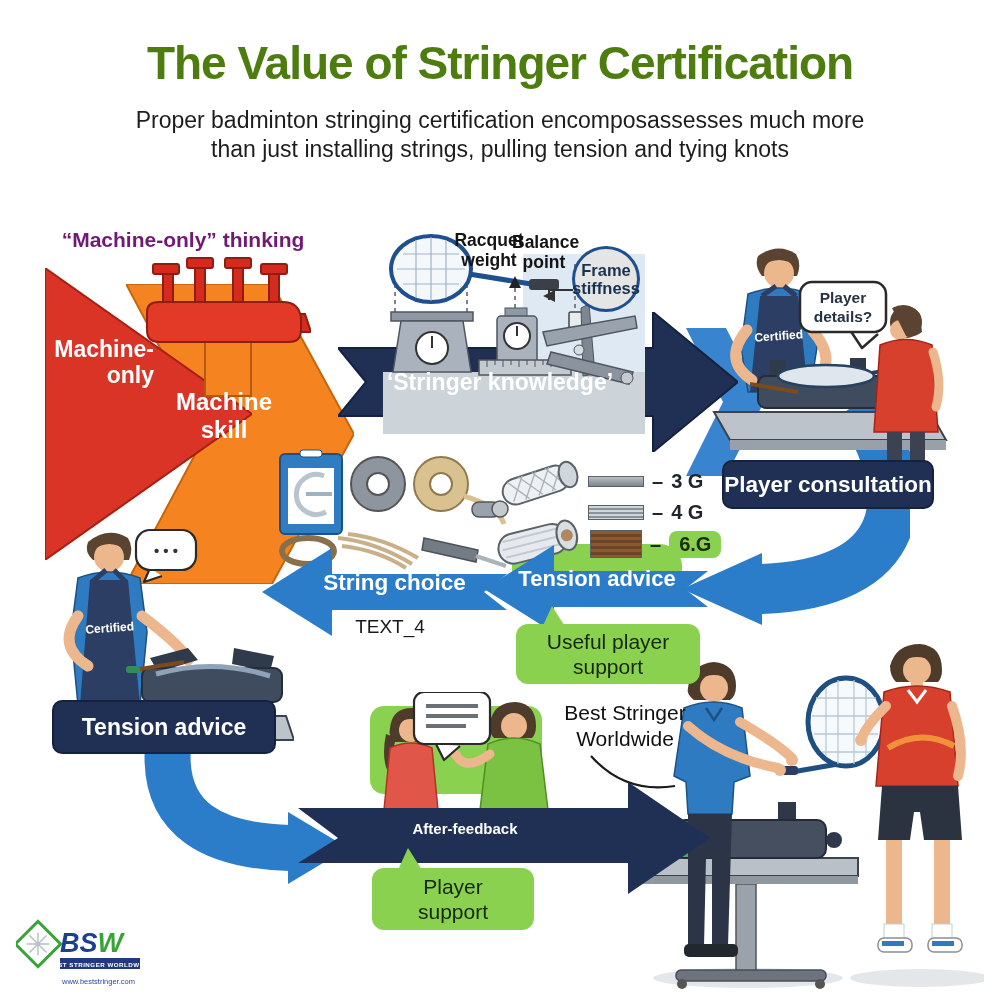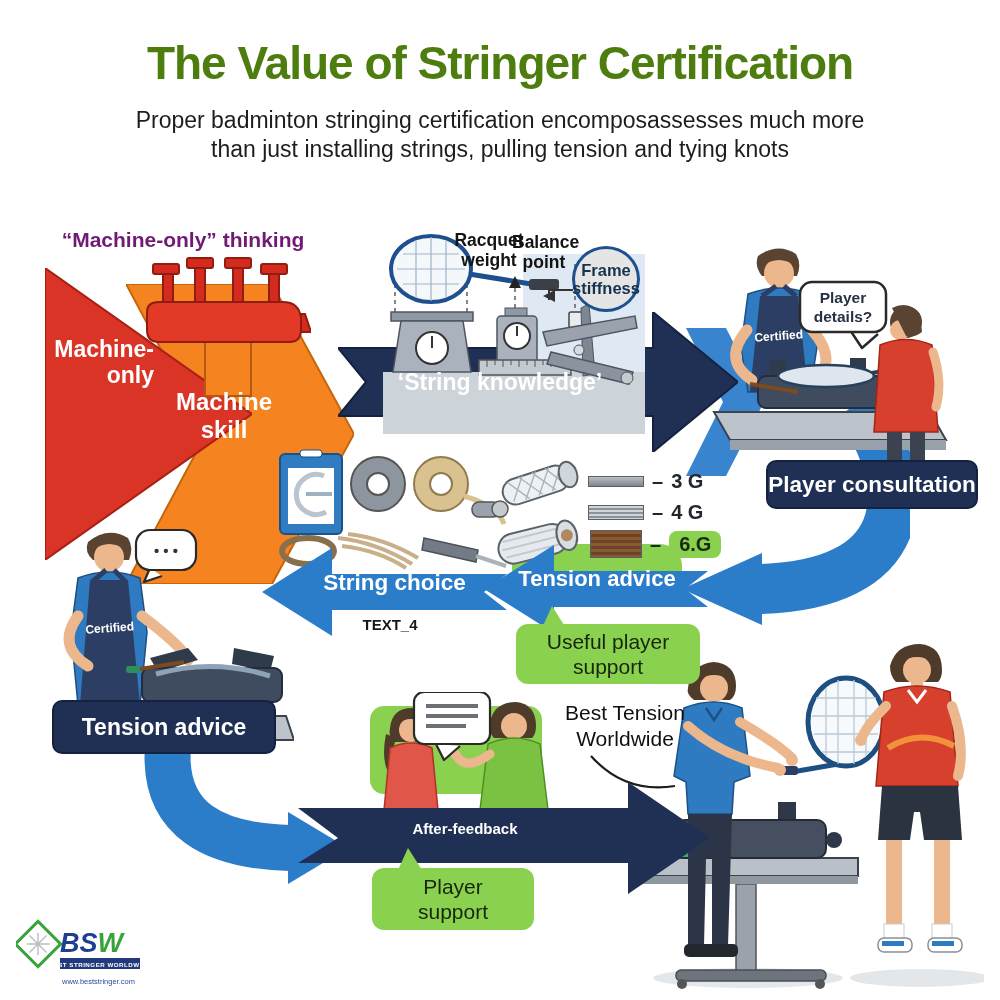--- a/index.html
+++ b/index.html
@@ -61,21 +61,21 @@
       <rect x="128" y="18" width="26" height="10" rx="2"></rect>
         <rect x="136" y="28" width="10" height="30"></rect>
       <polygon points="92,68 172,68 178,86 92,86"></polygon>
     </g>
     <path d="M14,66 Q14,56 26,56 L150,56 Q166,56 168,72 L168,84 Q168,96 156,96 L26,96 Q14,96 14,84 Z" fill="#e23a26" stroke="#8f1d12" stroke-width="2"></path>
   </svg>
 
   <svg class="abs" style="left:338px;top:312px;z-index:2;" width="400" height="140">
     <polygon points="0,36 315,36 315,0 400,70 315,140 315,104 0,104 28,70" fill="#203055" stroke="#15223f" stroke-width="2"></polygon>
   </svg>
-  <div class="abs ctr arrow-label" style="left:360px;top:369px;width:280px;font-size:23px;z-index:4;">‘String knowledge’</div>
+  <div class="abs ctr arrow-label" style="left:360px;top:369px;width:280px;font-size:23px;z-index:4;">‘Stringer knowledge’</div>
 
   <svg class="abs" style="left:383px;top:224px;z-index:2;" width="262" height="228" viewBox="0 0 262 228">
     <rect x="140" y="30" width="122" height="150" fill="#dfe9f3"></rect>
     <rect x="0" y="148" width="262" height="62" fill="#ccd3d9"></rect>
     <g>
       <line x1="12" y1="60" x2="12" y2="90" stroke="#666" stroke-width="1.6" stroke-dasharray="4 4"></line>
       <line x1="84" y1="60" x2="84" y2="90" stroke="#666" stroke-width="1.6" stroke-dasharray="4 4"></line>
       <rect x="8" y="88" width="82" height="9" fill="#8e99a4" stroke="#4d5560" stroke-width="1.5"></rect>
       <polygon points="18,97 80,97 88,148 10,148" fill="#aab3bd" stroke="#4d5560" stroke-width="1.5"></polygon>
       <circle cx="49" cy="124" r="16" fill="#fff" stroke="#333" stroke-width="2"></circle>
@@ -161,21 +161,21 @@
       <rect x="187" y="190" width="15" height="46" fill="#3c4250"></rect>
       <rect x="210" y="190" width="15" height="46" fill="#3c4250"></rect>
     </g>
     <g>
       <path d="M150,88 L162,106 L178,92" fill="#ffffff" stroke="#2a2a2a" stroke-width="2.5" stroke-linejoin="round"></path>
       <rect x="100" y="40" width="86" height="50" rx="12" fill="#ffffff" stroke="#2a2a2a" stroke-width="2.5"></rect>
       <text x="143" y="61" font-size="15.5" font-weight="600" fill="#263244" text-anchor="middle">Player</text>
       <text x="143" y="80" font-size="15.5" font-weight="600" fill="#263244" text-anchor="middle">details?</text>
     </g>
   </svg>
-  <div class="abs navy-box" style="left:722px;top:460px;width:208px;height:45px;font-size:22.5px;z-index:3;margin-left:44px;">Player consultation</div>
+  <div class="abs navy-box" style="left:722px;top:460px;width:208px;height:45px;font-size:22.5px;z-index:3;">Player consultation</div>
 
   <svg class="abs" style="left:276px;top:446px;z-index:2;" width="235" height="126" viewBox="0 0 235 126">
     <g>
       <rect x="4" y="8" width="62" height="80" rx="5" fill="#2f7cc0" stroke="#19518c" stroke-width="2"></rect>
       <rect x="24" y="4" width="22" height="7" rx="3" fill="#fff" stroke="#19518c"></rect>
       <rect x="12" y="22" width="46" height="56" fill="#ffffff"></rect>
       <path d="M48,30 A20,20 0 1 0 50,66" fill="none" stroke="#b9c4cf" stroke-width="5"></path>
       <rect x="30" y="46" width="26" height="4" fill="#9fb2c2"></rect>
     </g>
     <g>
@@ -198,21 +198,21 @@
     <g>
       <rect x="196" y="56" width="28" height="15" rx="7" fill="#9aa3ad" stroke="#555" stroke-width="1.5"></rect>
       <circle cx="224" cy="63" r="8" fill="#c4cace" stroke="#555" stroke-width="1.5"></circle>
     </g>
   </svg>
 
   <svg class="abs" style="left:262px;top:548px;z-index:2;" width="245" height="88">
     <polygon points="0,44 70,0 70,26 245,26 222,44 245,62 70,62 70,88" fill="#2b7dca"></polygon>
   </svg>
   <div class="abs ctr arrow-label" style="left:312px;top:570px;width:165px;font-size:22.5px;z-index:4;">String choice</div>
-  <div class="abs ctr" style="left:330px;top:616px;width:120px;font-size:15px;font-weight:700;color:#15181c;z-index:4;">TEXT_4</div>
+  <div class="abs ctr" style="left:330px;top:616px;width:120px;font-size:19px;font-weight:400;color:#15181c;z-index:4;">TEXT_4</div>
 
   <svg class="abs" style="left:496px;top:456px;z-index:2;" width="98" height="118" viewBox="0 0 98 118">
     <g transform="rotate(-18 40 30)">
       <rect x="6" y="16" width="68" height="26" rx="13" fill="#eef1f4" stroke="#5a6268" stroke-width="2"></rect>
       <path d="M14,18 L30,40 M26,16 L44,40 M40,16 L58,40 M54,16 L70,40 M30,16 L14,38 M44,16 L26,40 M58,16 L40,40 M70,18 L54,40" stroke="#aab3bb" stroke-width="1.4"></path>
       <ellipse cx="74" cy="29" rx="9" ry="13" fill="#cfd6dc" stroke="#5a6268" stroke-width="2"></ellipse>
     </g>
     <g transform="rotate(-14 40 88)">
       <rect x="2" y="72" width="70" height="30" rx="15" fill="#e6eaee" stroke="#5a6268" stroke-width="2"></rect>
       <path d="M8,78 h60 M6,86 h64 M8,94 h60" stroke="#c2c9cf" stroke-width="2"></path>
@@ -312,21 +312,21 @@
 
   <svg class="abs" style="left:298px;top:782px;z-index:3;" width="412" height="112">
     <polygon points="0,26 330,26 330,0 412,56 330,112 330,81 0,81 40,56" fill="#203055"></polygon>
   </svg>
   <div class="abs ctr arrow-label" style="left:370px;top:816px;width:190px;font-size:15px;z-index:4;">After-feedback</div>
 
   <div class="abs green-tail" style="left:398px;top:848px;z-index:3;"></div>
   <div class="abs green-box pre" style="left:372px;top:868px;width:162px;height:62px;z-index:3;">Player
 support</div>
 
-  <div class="abs ctr pre" style="left:545px;top:700px;width:160px;font-size:21px;line-height:26px;font-weight:500;color:#101010;z-index:4;">Best Tension
+  <div class="abs ctr pre" style="left:545px;top:700px;width:160px;font-size:21px;line-height:26px;font-weight:500;color:#101010;z-index:4;">Best Stringer
 Worldwide</div>
   <svg class="abs" style="left:585px;top:752px;z-index:1;" width="95" height="45">
     <path d="M6,4 Q40,42 90,34" fill="none" stroke="#1c1c1c" stroke-width="2.2"></path>
   </svg>
 
   <svg class="abs" style="left:628px;top:626px;z-index:2;" width="356" height="368" viewBox="0 0 356 368">
     <ellipse cx="120" cy="352" rx="95" ry="10" fill="#e4e7ea"></ellipse>
     <ellipse cx="292" cy="352" rx="70" ry="9" fill="#e4e7ea"></ellipse>
     <g>
       <rect x="108" y="258" width="20" height="92" fill="#9aa2ab" stroke="#555" stroke-width="1.5"></rect>

